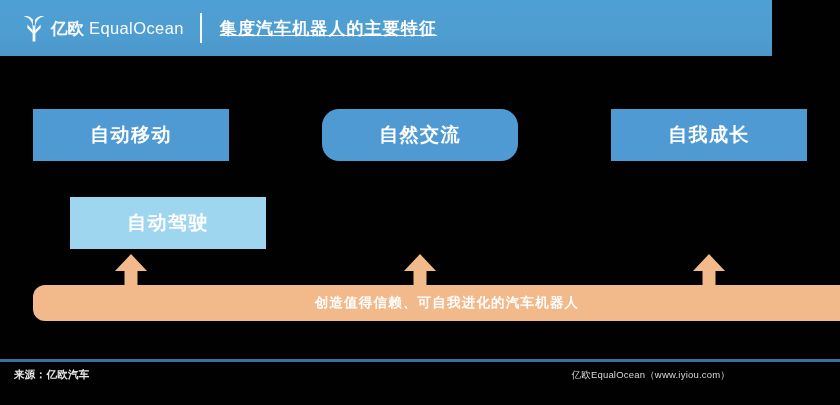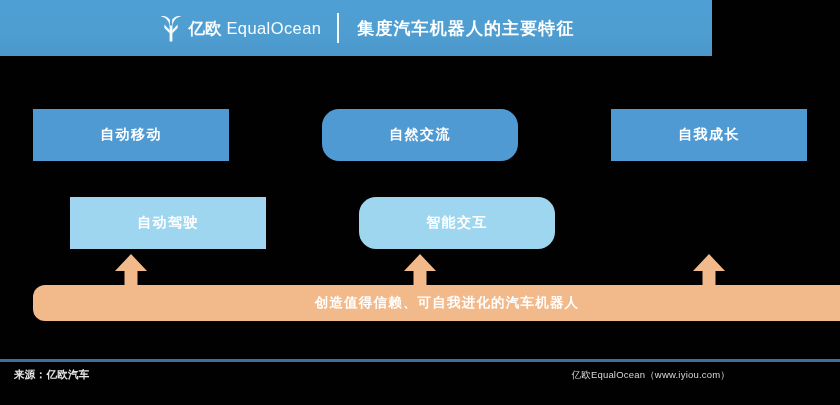--- a/index.html
+++ b/index.html
@@ -14,25 +14,24 @@
     position: relative;
     width: 840px;
     height: 405px;
     background: #010101;
   }
 
   
   .header {
     position: absolute;
     left: 0; top: 0;
-    width: 712px; height: 56px;
+    width: 772px; height: 56px;
     background: linear-gradient(180deg, #4e9fd4 0%, #4f9ed2 55%, #4b97cb 100%);
     display: flex;
     align-items: center;
-    justify-content: center;
   }
   .brand {
     display: flex;
     align-items: center;
     margin-left: 22px;
     height: 34px;
   }
   .brand-mark {
     width: 24px; height: 27px;
     display: block;
@@ -55,37 +54,38 @@
     opacity: 0.95;
     margin-left: 16px;
     margin-right: 18px;
   }
   .header-title {
     color: #ffffff;
     font-size: 17px;
     font-weight: 700;
     letter-spacing: 1.1px;
     white-space: nowrap;
+    text-decoration: underline;
   }
 
   
   .board {
     position: absolute;
     left: 0; top: 56px;
     width: 840px; height: 300px;
     background: #010101;
   }
 
   .cell {
     position: absolute;
     display: flex;
     align-items: center;
     justify-content: center;
     color: #ffffff;
-    font-size: 14px;
+    font-size: 19px;
     font-weight: 700;
     letter-spacing: 1.4px;
     white-space: nowrap;
   }
   .row1 { background: #4f9ad3; height: 52px; top: 53px; }
   .row2 { background: #9ed6f0; height: 52px; top: 141px; margin-left: 37px; }
 
   .col-a { left: 33px;  width: 196px; }
   .col-b { left: 322px; width: 196px; border-radius: 17px; }
   .col-c { left: 611px; width: 196px; }
@@ -174,21 +174,20 @@
     <div class="header-title">集度汽车机器人的主要特征</div>
   </div>
 
   <div class="board">
 
     <div class="cell row1 col-a">自动移动</div>
     <div class="cell row1 col-b">自然交流</div>
     <div class="cell row1 col-c">自我成长</div>
 
     <div class="cell row2 col-a">自动驾驶</div>
-    <div class="cell row2 col-b">智能交互</div>
 
     <div class="arrow arrow-a">
       <svg viewBox="0 0 34 36" aria-hidden="true">
           <path d="M17 0 L33 17 L23.5 17 L23.5 36 L10.5 36 L10.5 17 L1 17 Z" fill="#f2b98b"></path>
         </svg>
     </div>
     <div class="arrow arrow-b">
       <svg viewBox="0 0 34 36" aria-hidden="true">
           <path d="M17 0 L33 17 L23.5 17 L23.5 36 L10.5 36 L10.5 17 L1 17 Z" fill="#f2b98b"></path>
         </svg>

